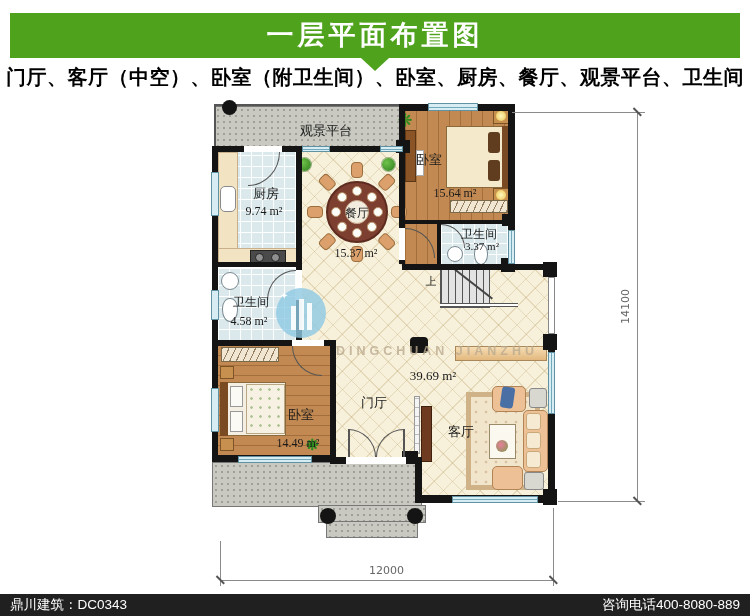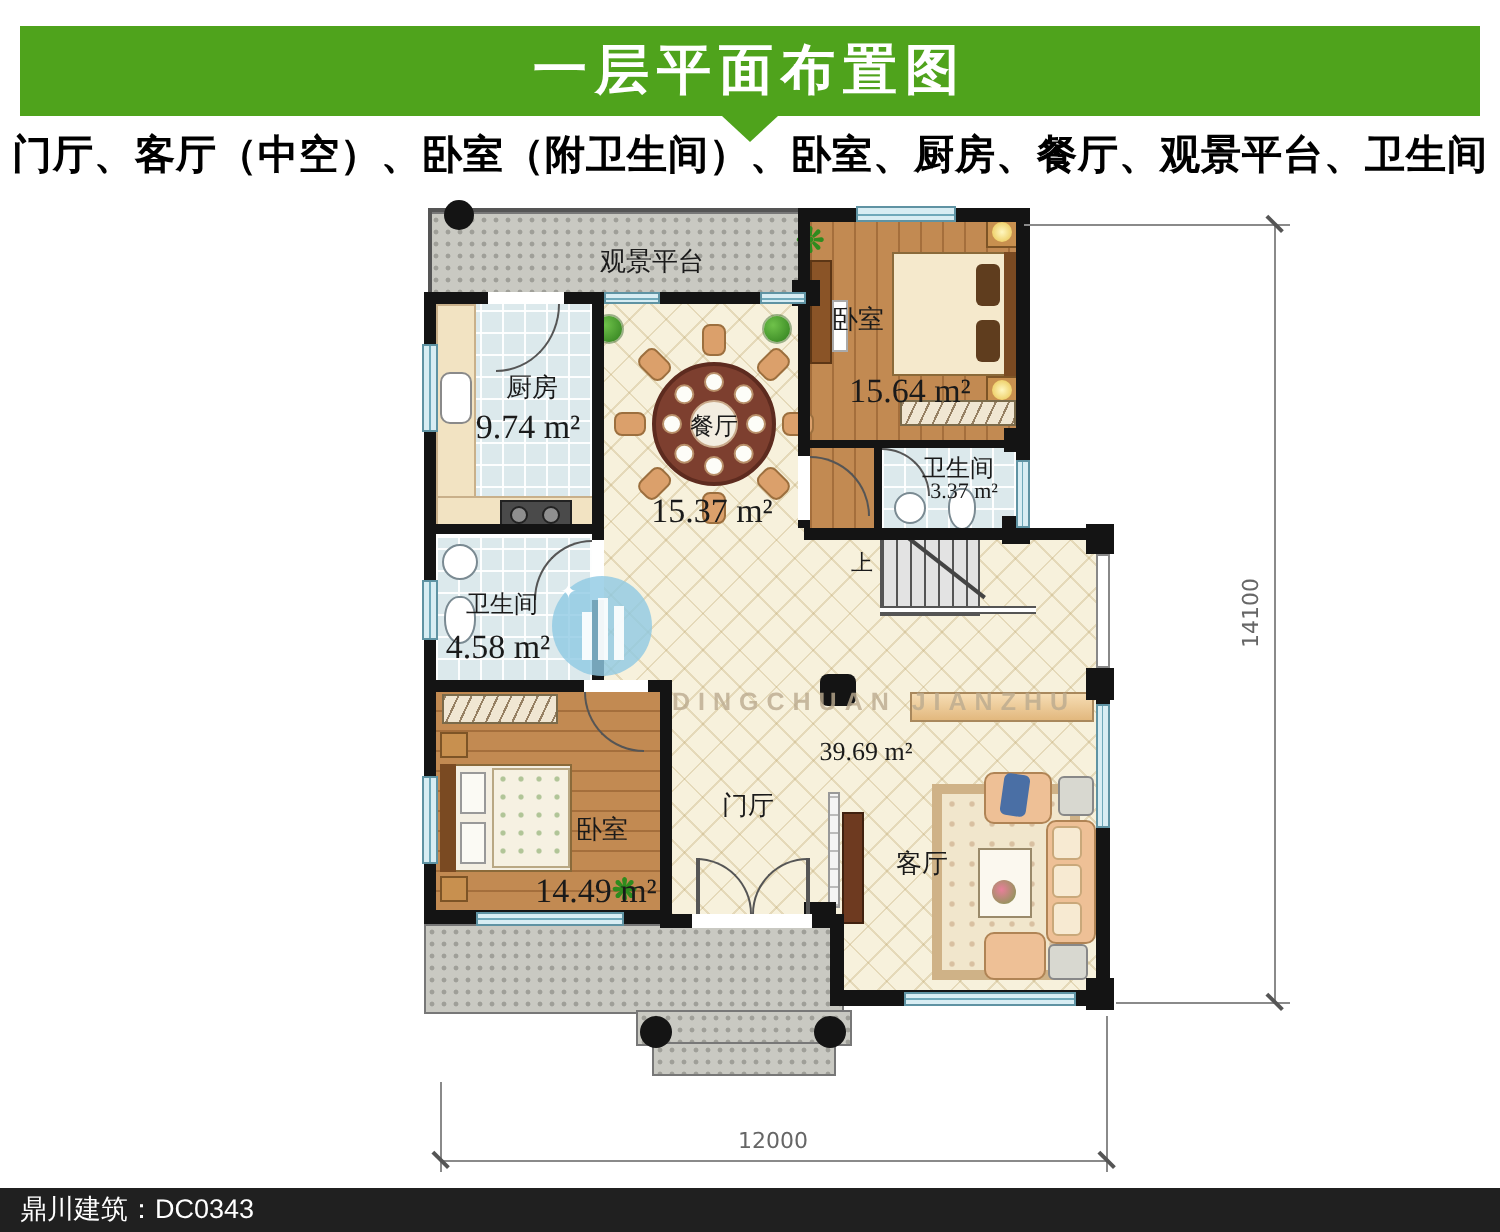--- a/index.html
+++ b/index.html
@@ -32,21 +32,21 @@
   .round{border-radius:50%;}
   .win{background:#d8edf3;border:1px solid #5f93a3;box-sizing:border-box;
        background-image:linear-gradient(#6fa9ba,#6fa9ba);background-size:100% 1px;
        background-position:center;background-repeat:no-repeat;}
   .winv{background:#d8edf3;border:1px solid #5f93a3;box-sizing:border-box;
        background-image:linear-gradient(90deg,transparent 45%,#6fa9ba 45%,#6fa9ba 55%,transparent 55%);}
   .gap{background:#fff;}
   .arc{border:1.5px solid #555;box-sizing:border-box;background:transparent;}
   .leaf{background:#555;}
   .lbl{position:absolute;font-size:13px;color:#1a1a1a;white-space:nowrap;transform:translateX(-50%);}
-  .area{font-size:17px;}
+  .area{font-size:12px;}
   .dim{position:absolute;font-family:"DejaVu Sans","Liberation Sans",sans-serif;
        font-size:11px;color:#666;white-space:nowrap;}
   .dimline{position:absolute;background:#8a8a8a;}
   .tick{position:absolute;width:11px;height:1.5px;background:#555;transform:rotate(45deg);}
   .furn{position:absolute;box-sizing:border-box;}
   .chairset{position:absolute;left:349px;top:206px;width:16px;height:12px;}
   .chair{position:absolute;left:0;top:0;width:16px;height:12px;background:#dba06b;
          border:1px solid #9c6f3e;border-radius:4px;box-sizing:border-box;}
   .plateset{position:absolute;left:352px;top:207px;width:10px;height:10px;}
   .plate{position:absolute;left:0;top:0;width:10px;height:10px;background:#fdfdf8;
@@ -271,15 +271,16 @@
     <div class="dimline" style="left:220px;top:580px;width:333px;height:1px;"></div>
     <div class="dimline" style="left:220px;top:541px;width:1px;height:45px;"></div>
     <div class="dimline" style="left:553px;top:508px;width:1px;height:78px;"></div>
     <div class="tick" style="left:215px;top:579px;"></div>
     <div class="tick" style="left:548px;top:579px;"></div>
     <div class="dim" style="left:369px;top:564px;">12000</div>
   </div>
 
   <div class="footer">
     <span>鼎川建筑：DC0343</span>
+    <span>咨询电话400-8080-889</span>
   </div>
 
 </div>
 
 </body></html>

